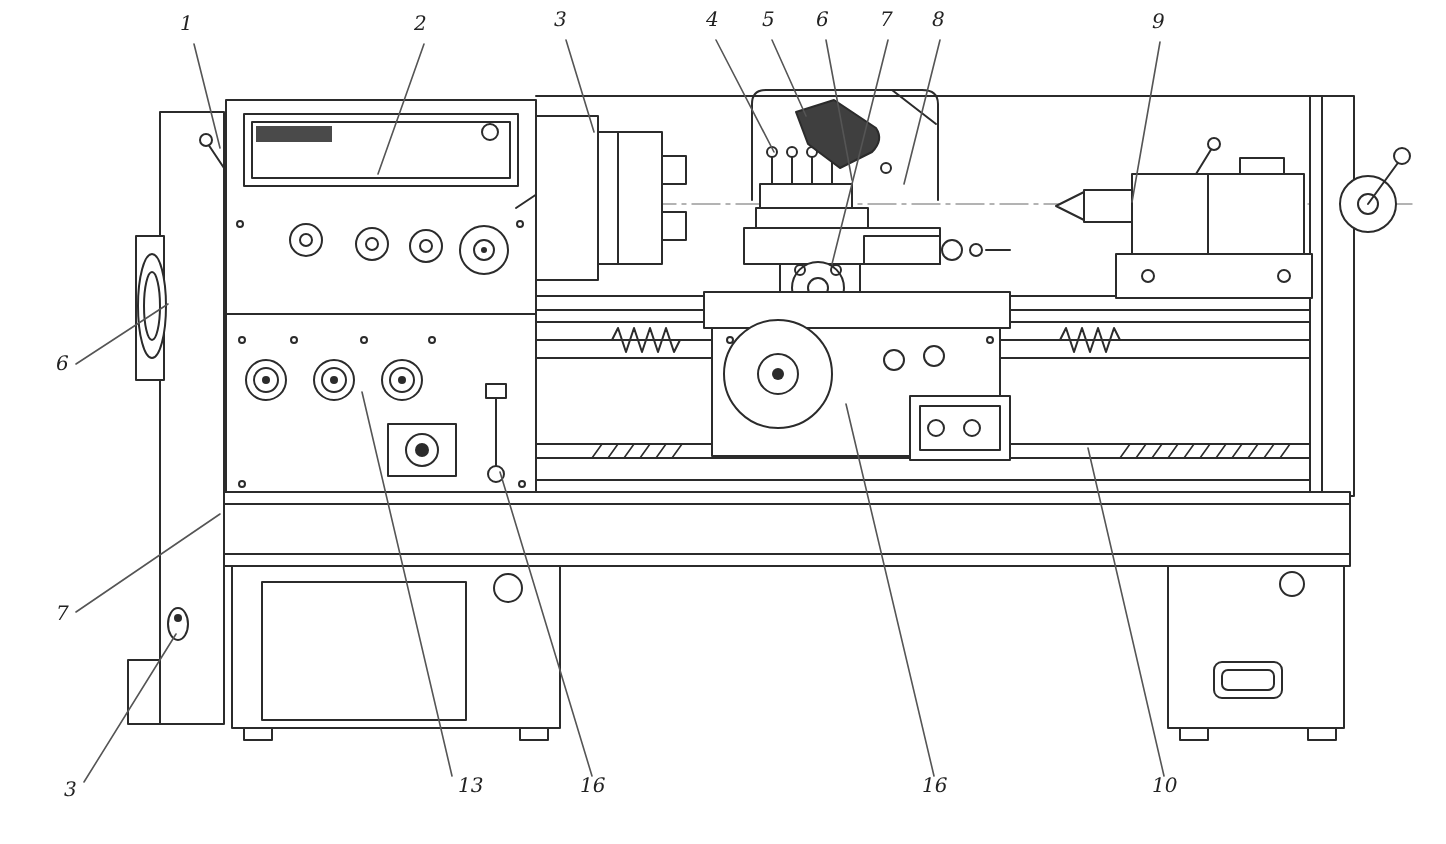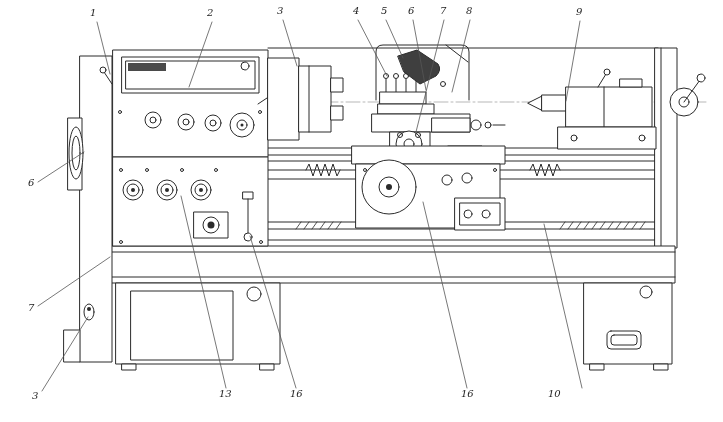--- a/index.html
+++ b/index.html
@@ -250,21 +250,21 @@
 
   <span class="co" style="left:90px;top:8px">1</span>
   <span class="co" style="left:207px;top:8px">2</span>
   <span class="co" style="left:277px;top:6px">3</span>
   <span class="co" style="left:353px;top:6px">4</span>
   <span class="co" style="left:381px;top:6px">5</span>
   <span class="co" style="left:408px;top:6px">6</span>
   <span class="co" style="left:440px;top:6px">7</span>
   <span class="co" style="left:466px;top:6px">8</span>
   <span class="co" style="left:576px;top:7px">9</span>
-  <span class="co" style="left:548px;top:389px">10</span>
+  <span class="co" style="left:576px;top:389px">10</span>
   <span class="co" style="left:461px;top:389px">16</span>
   <span class="co" style="left:290px;top:389px">16</span>
-  <span class="co" style="left:219px;top:389px">13</span>
+  <span class="co" style="left:229px;top:389px">13</span>
   <span class="co" style="left:32px;top:391px">3</span>
   <span class="co" style="left:28px;top:303px">7</span>
   <span class="co" style="left:28px;top:178px">6</span>
 
 </div>
 
 </body></html>

